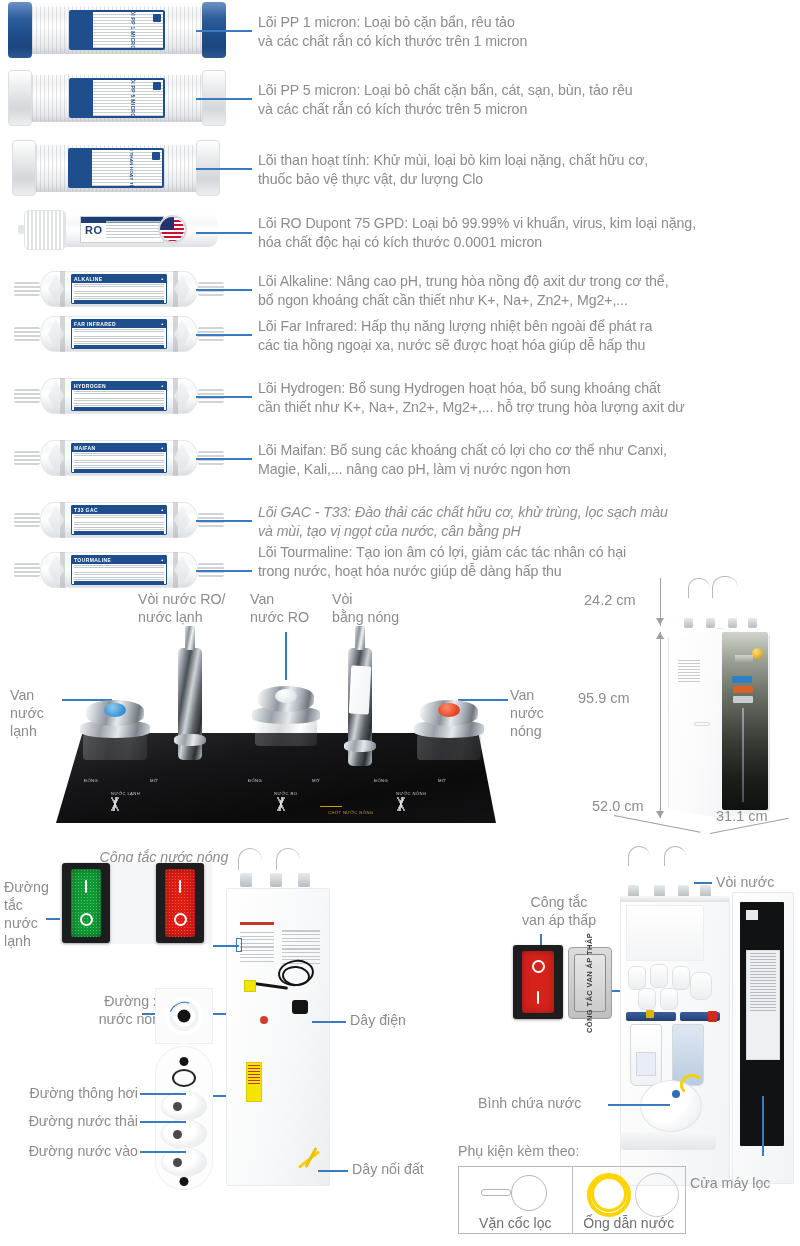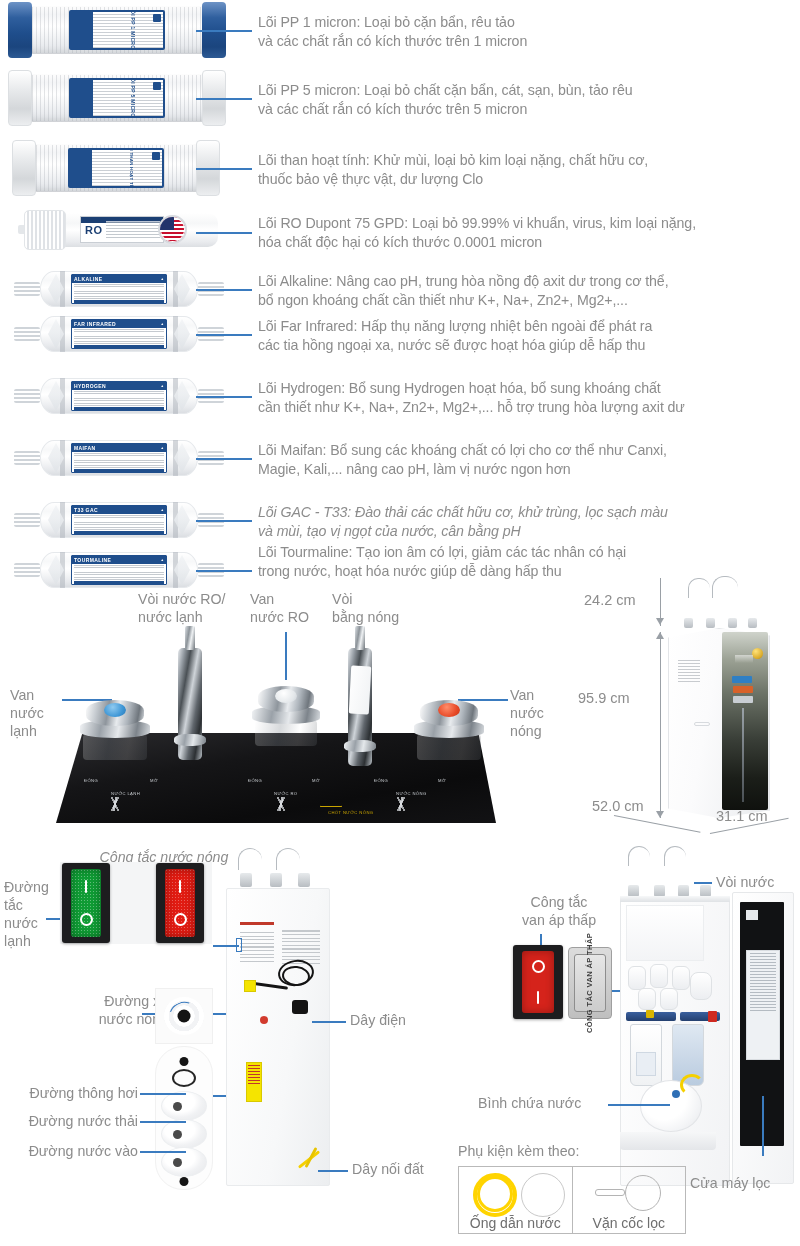--- a/index.html
+++ b/index.html
@@ -867,27 +867,27 @@
   <div class="lbl abs" style="left:478px;top:1094px;">Bình chứa nước</div>
   <div class="line-h" style="left:608px;top:1104px;width:62px;"></div>
 
   <div class="line-v" style="left:762px;top:1096px;height:60px;"></div>
   <div class="lbl abs" style="left:690px;top:1158px;margin-top:16px;">Cửa máy lọc</div>
 
   <div class="lbl abs" style="left:458px;top:1142px;">Phụ kiện kèm theo:</div>
   <div class="acc-box" style="left:458px;top:1166px;width:228px;height:68px;">
     <div class="acc-cell">
       <div style="position:relative;flex:1;width:100%;">
+        <div class="wrench-ring" style="left:52px;top:8px;"></div>
+        <div class="wrench-handle" style="left:22px;top:22px;"></div>
+      </div>
+      <div class="acc-caption">Vặn cốc lọc</div>
+    </div>
+    <div class="acc-cell">
+      <div style="position:relative;flex:1;width:100%;">
         <div class="coil-y" style="left:14px;top:6px;"></div>
         <div class="coil-y" style="left:18px;top:9px;width:36px;height:36px;border-width:3px;"></div>
         <div class="coil-w" style="left:62px;top:6px;"></div>
       </div>
       <div class="acc-caption">Ống dẫn nước</div>
     </div>
-    <div class="acc-cell">
-      <div style="position:relative;flex:1;width:100%;">
-        <div class="wrench-ring" style="left:52px;top:8px;"></div>
-        <div class="wrench-handle" style="left:22px;top:22px;"></div>
-      </div>
-      <div class="acc-caption">Vặn cốc lọc</div>
-    </div>
   </div>
 </div>
 
 </body></html>

